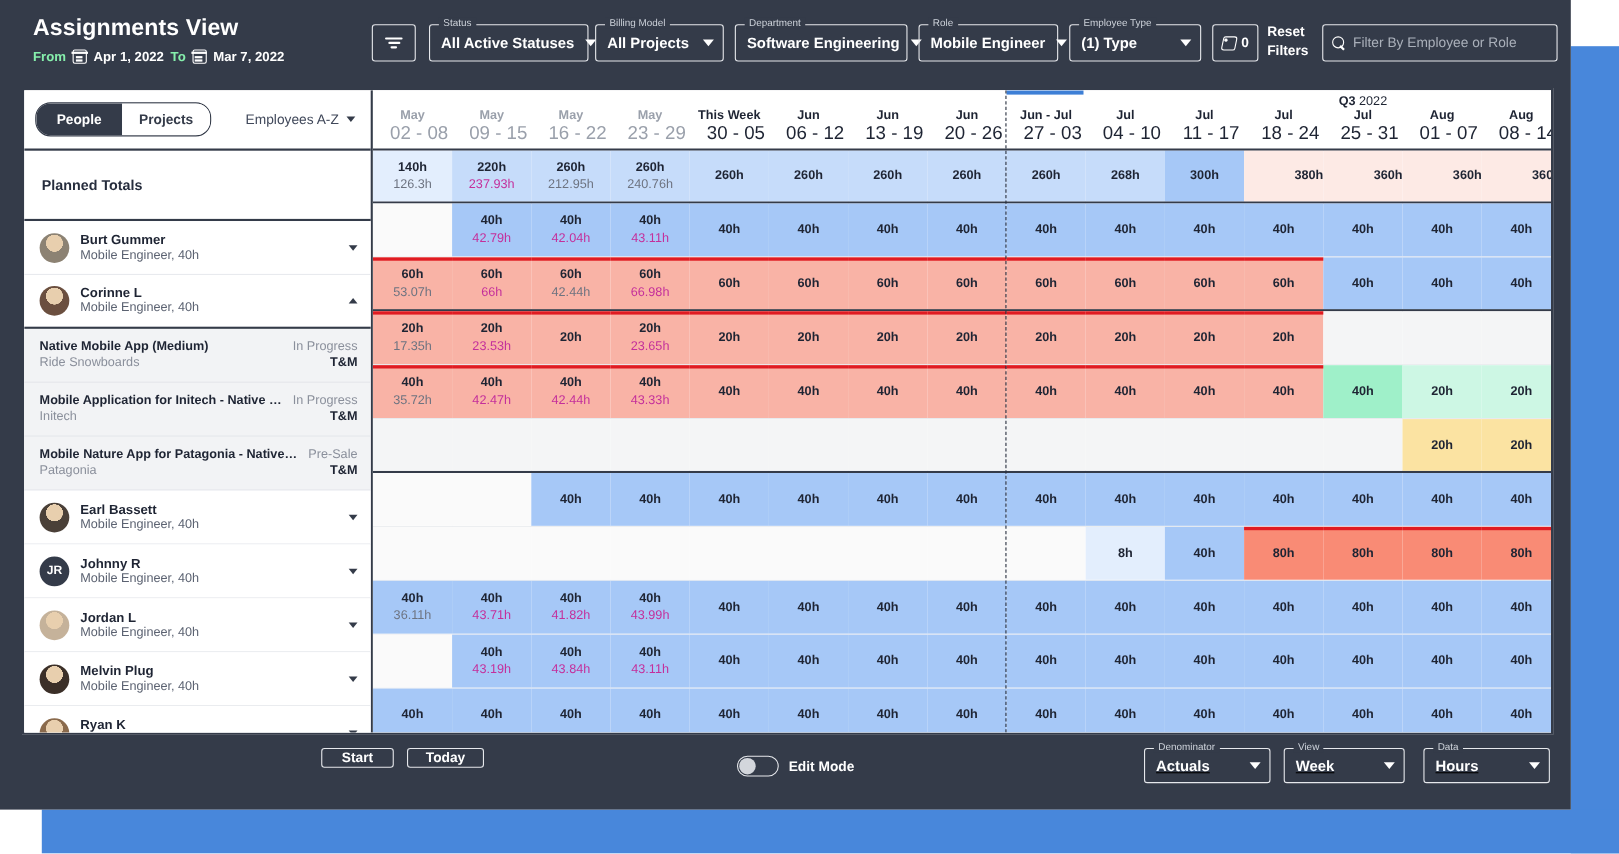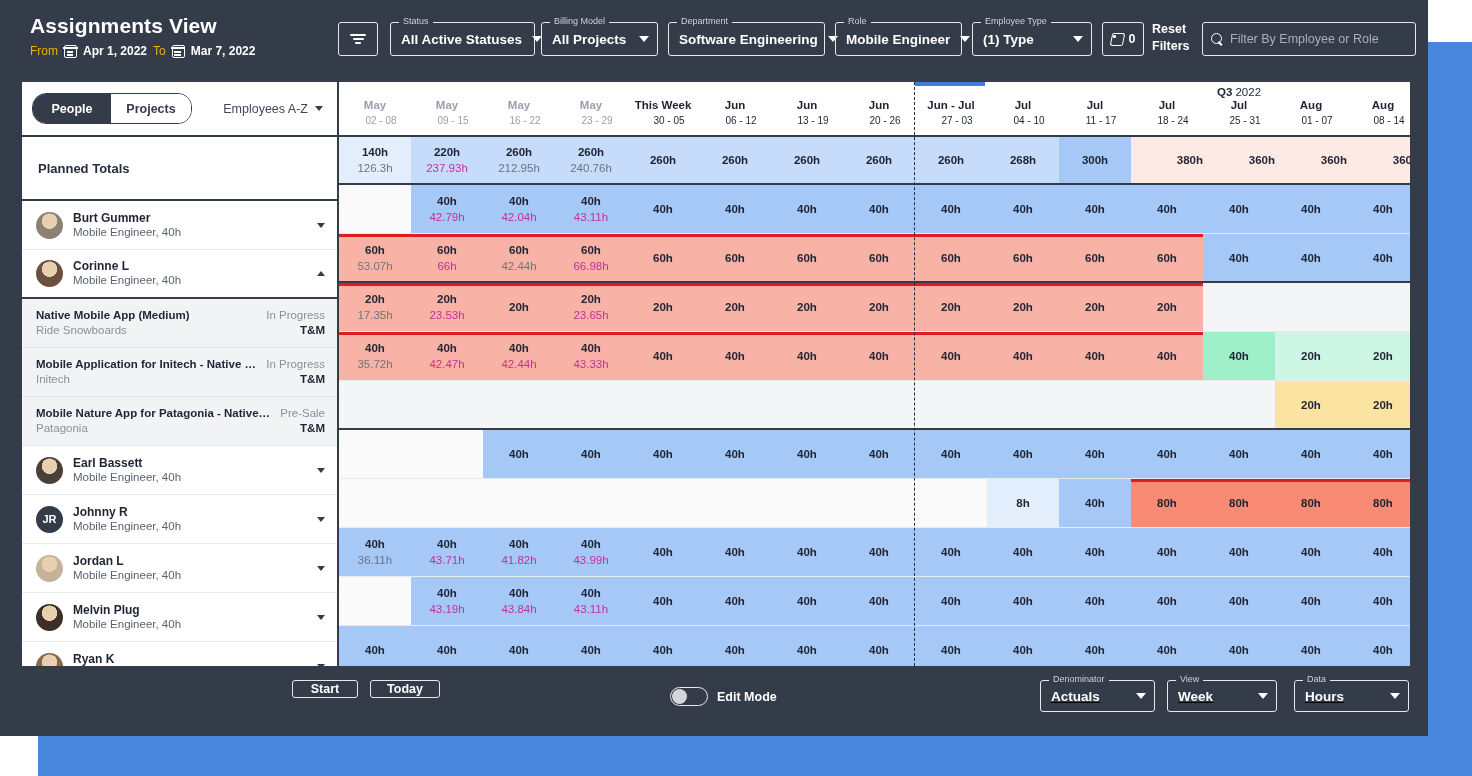--- a/index.html
+++ b/index.html
@@ -18,21 +18,21 @@
   #app {
     position:absolute; left:0; top:0; width:1428px; height:736px;
     background:#343b49;
   }
 
   
   #header { position:absolute; left:0; top:0; width:1304px; height:76px; }
   #title-block { position:absolute; left:30px; top:14px; }
   #page-title { color:#ffffff; font-size:21px; font-weight:bold; letter-spacing:.1px; }
   #date-range { margin-top:6px; display:flex; align-items:center; gap:6px; font-size:12px; color:#ffffff; }
-  #date-range .lbl { color:#eab308; font-weight:normal; }
+  #date-range .lbl { color:#86efac; font-weight:bold; }
   #date-range .val { color:#ffffff; font-weight:bold; }
   .cal-ico { display:inline-block; width:13px; height:13px; border:1.6px solid #fff; border-radius:2px; position:relative; vertical-align:-2px; }
   .cal-ico:before { content:""; position:absolute; left:-1.6px; right:-1.6px; top:1px; height:2.4px; background:#fff; }
   .cal-ico:after { content:""; position:absolute; left:1.5px; top:5.5px; width:6.5px; height:1.6px; background:#fff;
      box-shadow:0 3px 0 #fff; }
 
   
   #filter-btn {
     position:absolute; left:338px; top:22px; width:40px; height:34px;
     border:1.6px solid #e6e8ec; border-radius:3px; background:transparent; cursor:pointer;
@@ -124,21 +124,21 @@
   .proj-bill { font-size:11.5px; color:#1e2433; font-weight:bold; line-height:15px; }
 
   
   #gridpane { flex:1; position:relative; overflow:hidden; background:#fff; }
   #grid-inner { position:absolute; left:0; top:0; width:1152px; }
 
   .hdr-row { height:55px; border-bottom:2px solid #343b49; display:flex; position:relative; background:#fff; }
   .hcell { width:72px; flex:none; display:flex; flex-direction:column; align-items:center; justify-content:flex-end;
      padding-bottom:6px; }
   .hcell .m { font-size:11.5px; line-height:15px; color:#9aa0ab; font-weight:bold; }
-  .hcell .d { font-size:10px; line-height:16px; color:#9aa0ab;margin-left:12px; }
+  .hcell .d { font-size:17px; line-height:16px; color:#9aa0ab;margin-left:12px; }
   .hcell.cur .m, .hcell.cur .d, .hcell.fut .m, .hcell.fut .d { color:#1e2433; }
   #quarter-lbl { position:absolute; left:828px; top:4px; width:144px; text-align:center; font-size:11.5px; color:#1e2433; }
   #quarter-lbl b { font-weight:bold; }
   #curbar { position:absolute; left:576px; top:0; width:70px; height:4px; background:#3d7fd6; }
 
   .totals-row { height:48px; display:flex; border-bottom:2px solid #343b49; position:relative; }
   .tcell { width:72px; flex:none; display:flex; flex-direction:column; align-items:center; justify-content:center; }
   .tcell .p { font-size:11.5px; font-weight:bold; color:#1e2433; line-height:16px; }
   .tcell .a { font-size:11.5px; color:#6d7380; line-height:16px; }
   .tcell .a.over { color:#c42f9b; }

